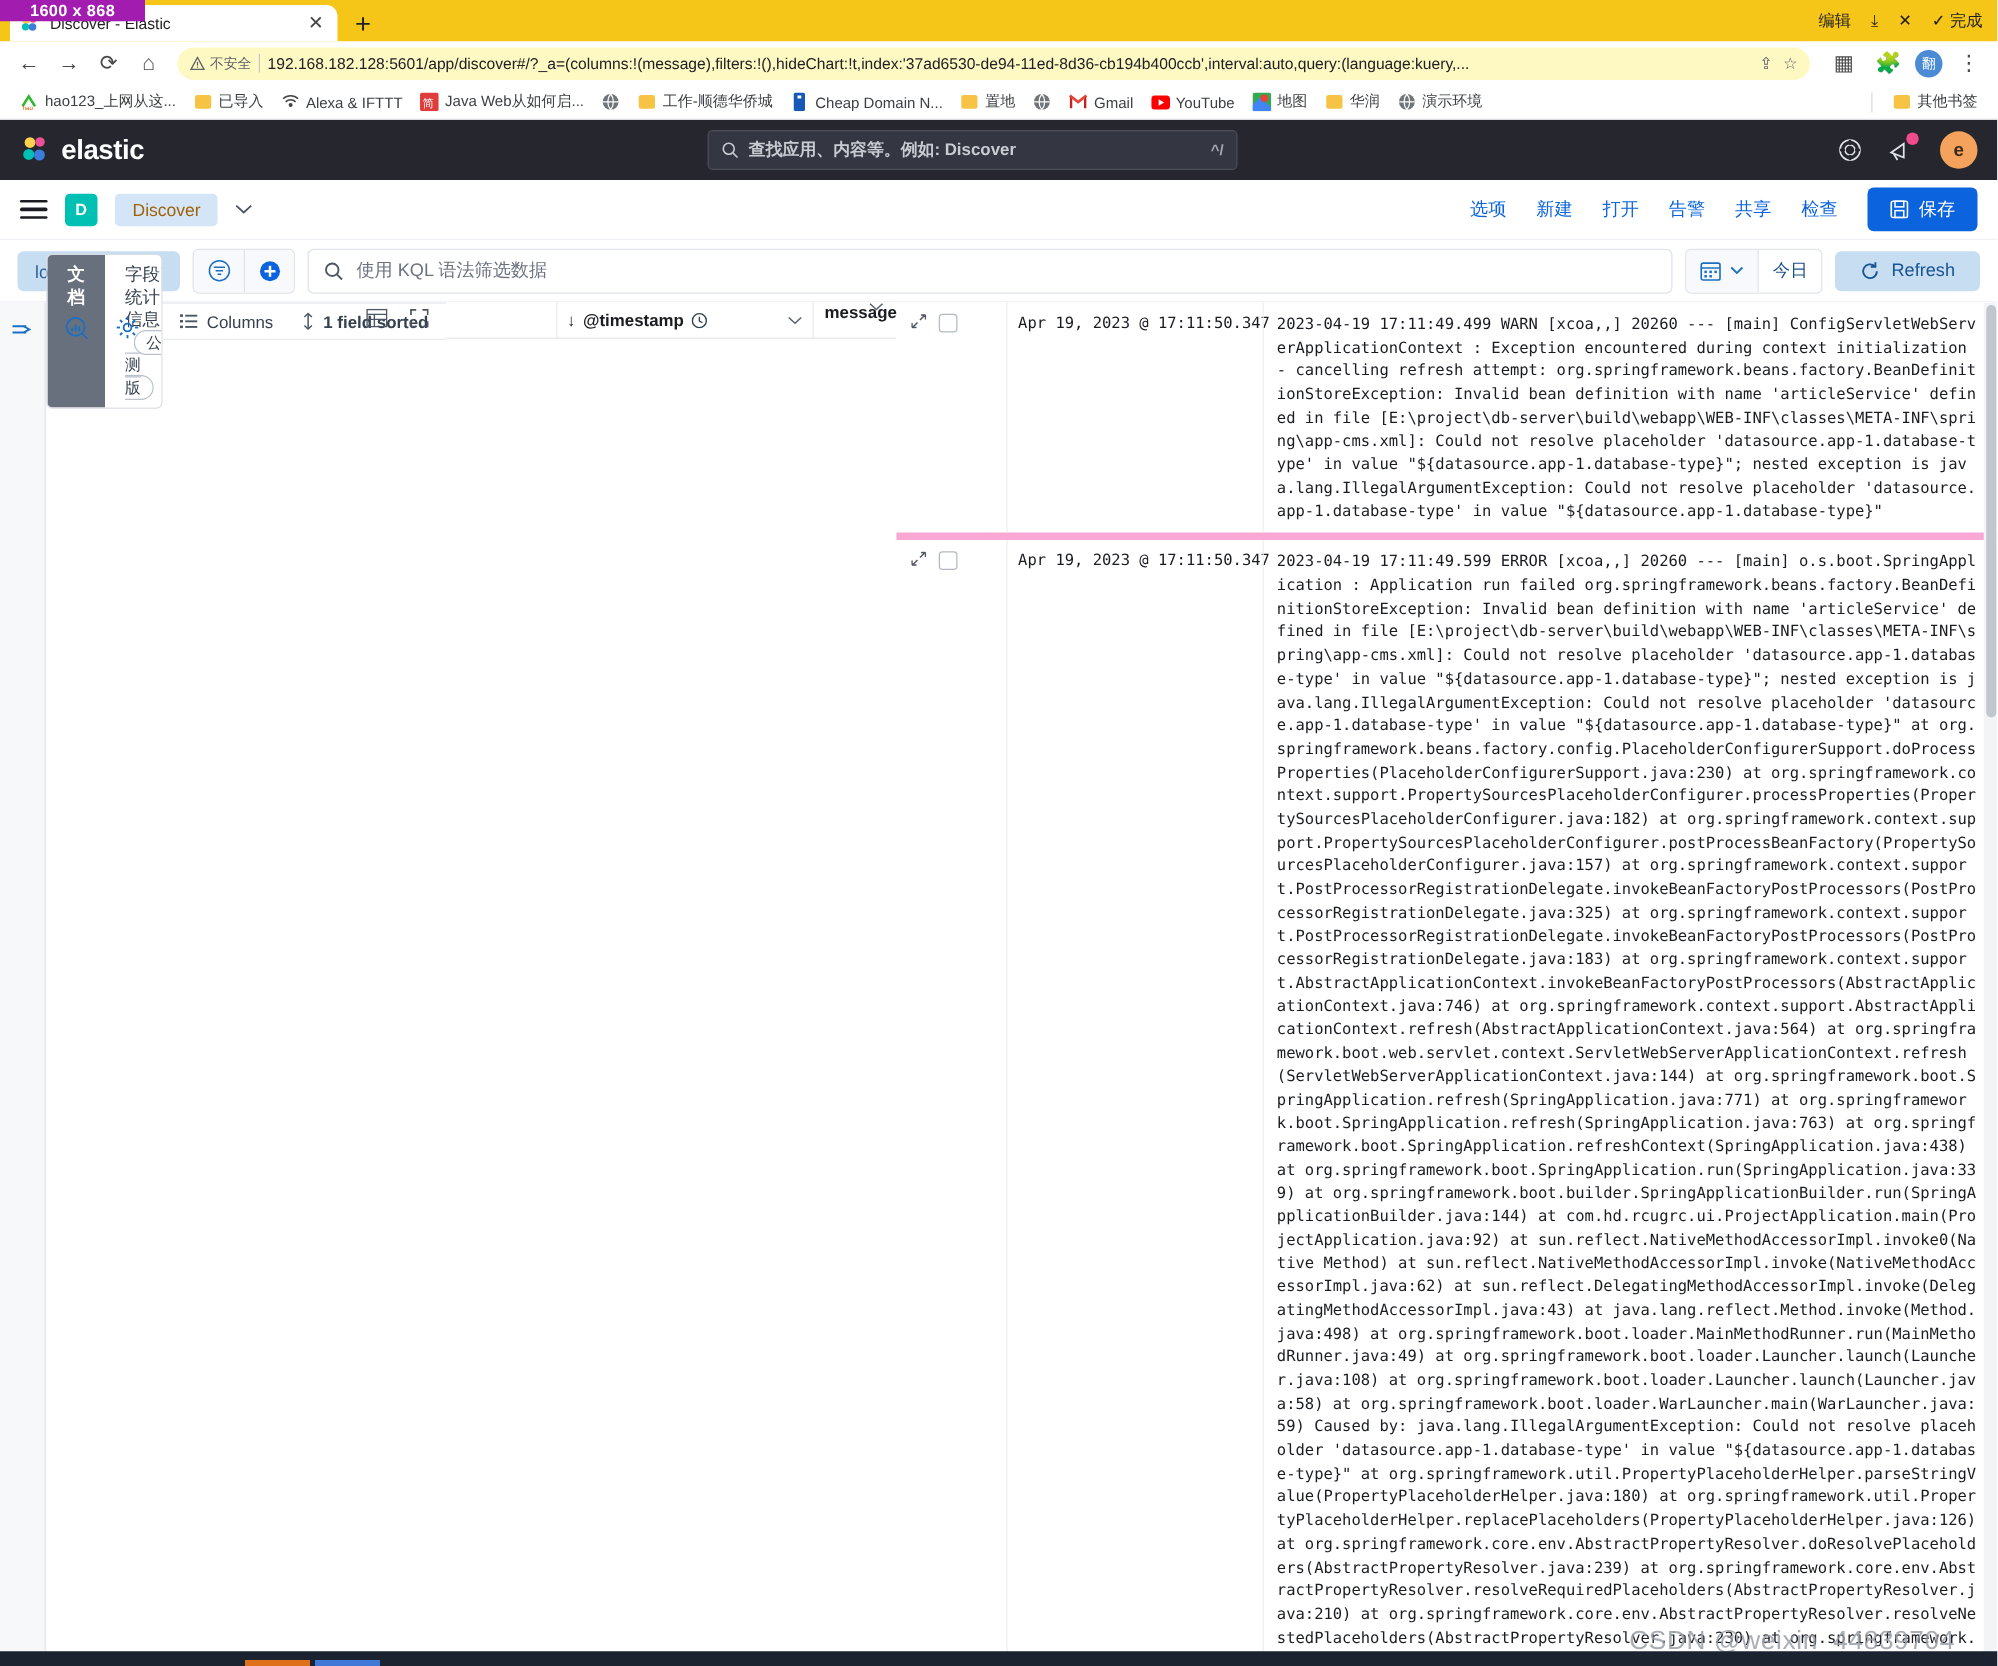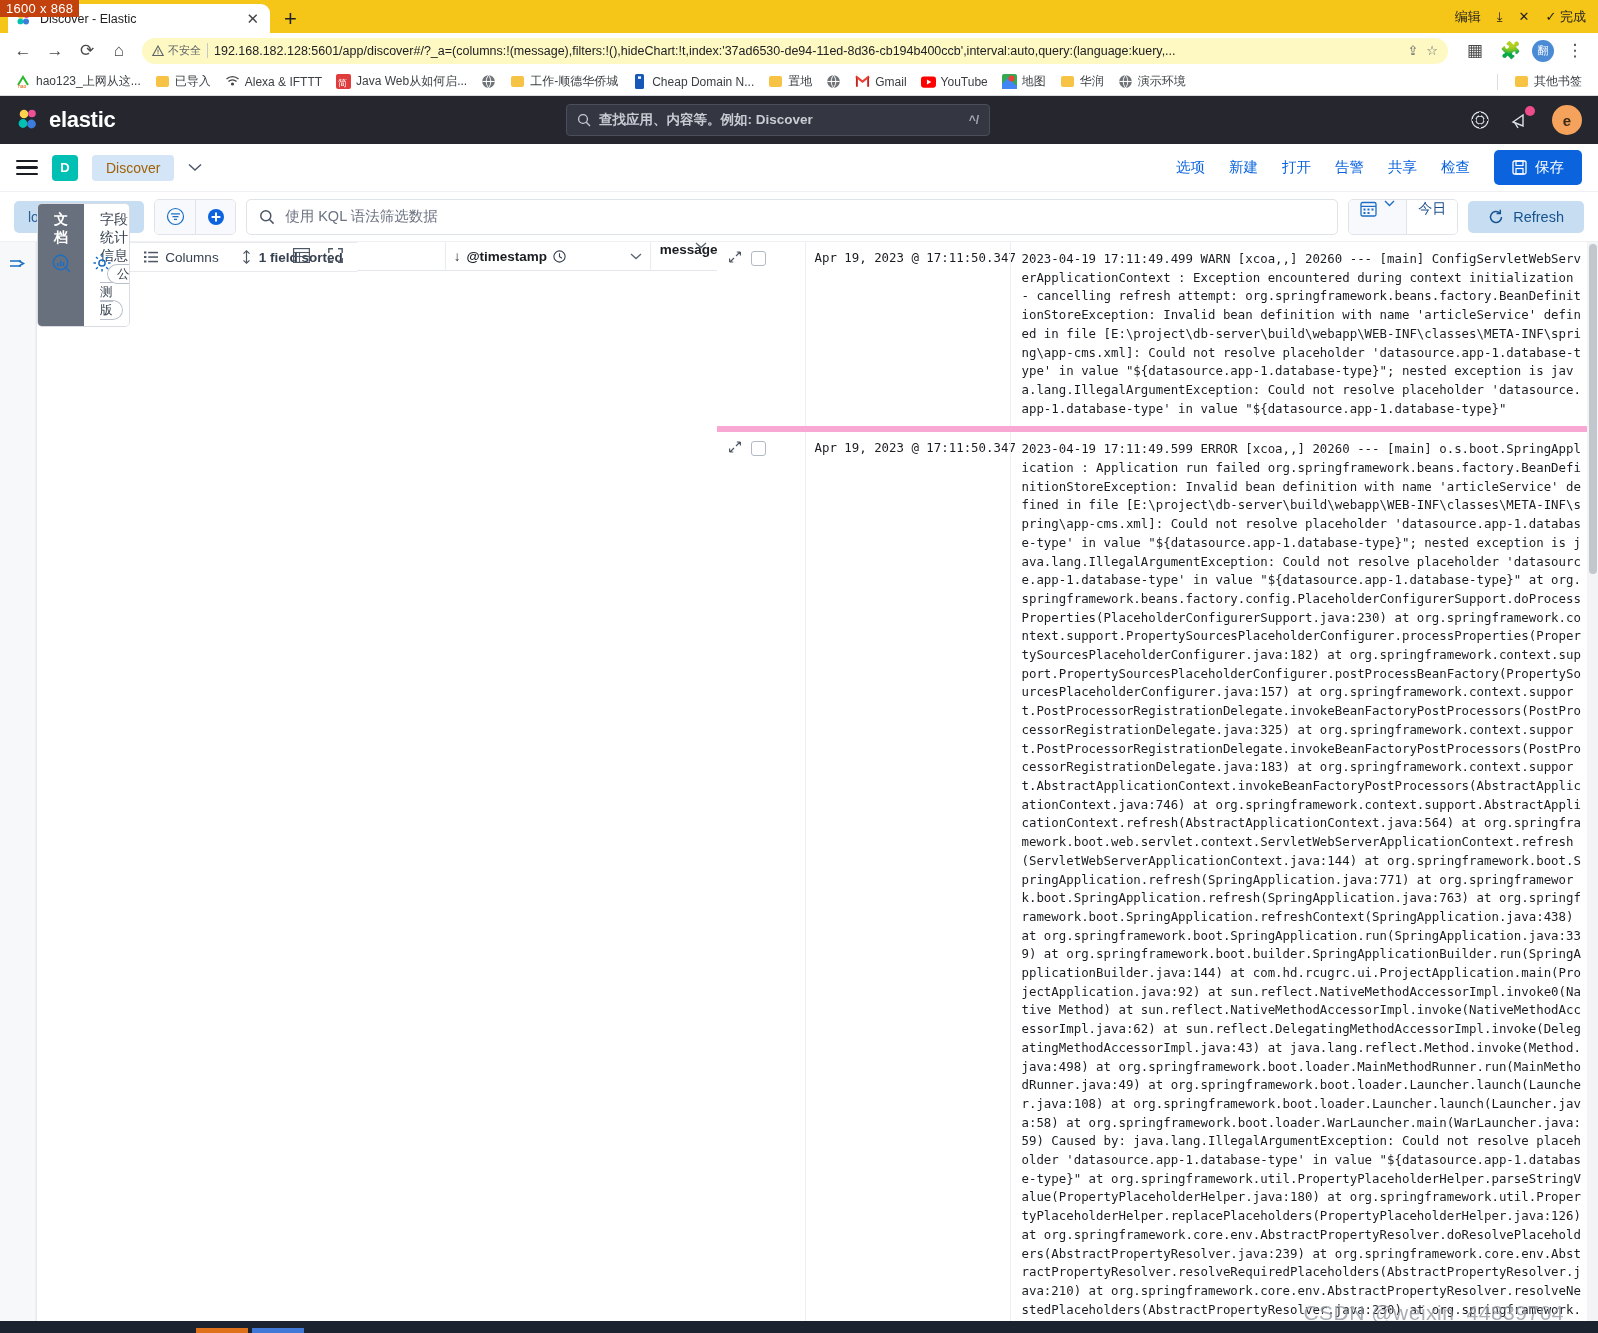--- a/index.html
+++ b/index.html
@@ -11,22 +11,22 @@
     overflow:hidden;
     position:relative;
   }
 
   
   .browser-tabstrip{
     height:33px; background:#f5c518; position:relative;
     display:flex; align-items:flex-end; padding-left:8px;
   }
   .size-badge{
-    position:absolute; left:0; top:0; background:#c2410c; color:#fff;
-    font-size:13px; padding:1px 6px; z-index:40; letter-spacing:.3px;
+    position:absolute; left:0; top:0; background:#a21caf; color:#fff;
+    font-size:13px; padding:1px 24px; z-index:40; letter-spacing:.3px;font-weight:bold;
   }
   .tab{
     height:29px; width:262px; background:#fff; border-radius:9px 9px 0 0;
     display:flex; align-items:center; padding:0 8px; gap:8px; position:relative;
   }
   .tab-fav{ width:16px; height:16px; flex:0 0 16px; }
   .tab-title{ font-size:12.5px; color:#1f1f1f; white-space:nowrap; overflow:hidden;
     text-overflow:ellipsis; flex:1; }
   .tab-close{ font-size:15px; color:#444; cursor:pointer; line-height:1; padding:0 3px;}
   .tab-new{ font-size:22px; color:#222; margin-left:14px; margin-bottom:3px; cursor:pointer; line-height:1;}
@@ -116,21 +116,21 @@
   .icon-group{ display:flex; border:1px solid #e0e3e8; border-radius:5px; overflow:hidden; }
   .icon-group > div{ width:40px;height:34px; display:flex;align-items:center;justify-content:center;
     background:#f7f9fc; cursor:pointer; }
   .icon-group > div + div{ border-left:1px solid #e0e3e8; }
   .kql-box{
     flex:1; height:36px; border:1px solid #dfe3ea; border-radius:5px; background:#fff;
     display:flex; align-items:center; padding:0 12px; gap:10px; min-width:0;
   }
   .kql-ph{ color:#6b7280; font-size:14.5px; }
   .date-group{ display:flex; border:1px solid #e0e3e8; border-radius:5px; overflow:hidden;}
-  .date-group .seg{ display:flex;align-items:flex-start;justify-content:center;gap:7px;
+  .date-group .seg{ display:flex;align-items:center;justify-content:center;gap:7px;
     height:34px; padding:0 11px; background:#f7f9fc; cursor:pointer; font-size:14px; color:#1a4e8a;}
   .date-group .seg.today{ background:#fff; border-left:1px solid #e0e3e8;}
   .refresh-btn{ background:#c7ddf2; color:#17548f; font-size:14.5px; padding:8px 20px;
     border-radius:5px; display:flex;align-items:center;gap:9px; cursor:pointer;}
 
   .content-area{ display:flex; height:calc(1237px - 48px - 48px - 50px); }
   .left-rail{ width:36px; flex:0 0 36px; background:#f7f8fa; padding-top:14px;
     display:flex; justify-content:center; border-right:1px solid #eef0f3;}
   .main-panel{ flex:1; background:#fff; display:flex; flex-direction:row; min-width:0;
     border-left:1px solid #e8eaee;}

